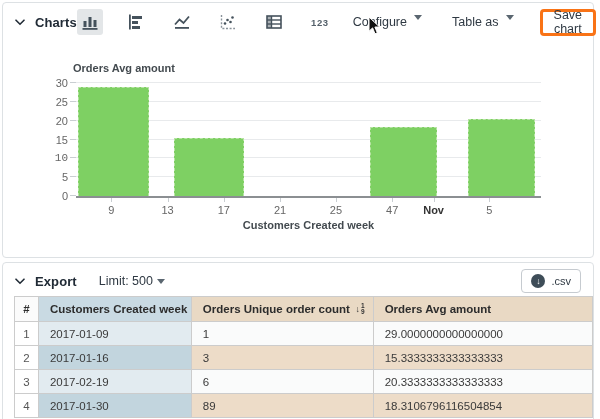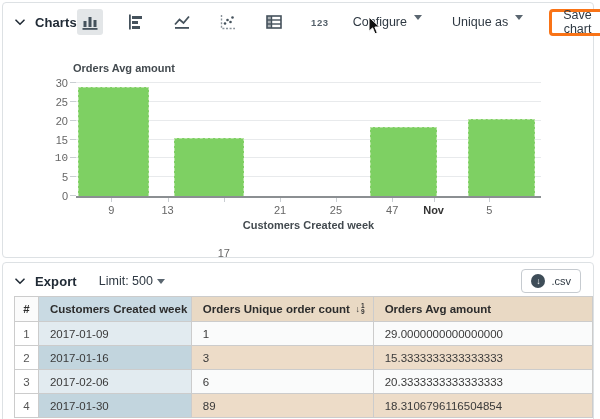--- a/index.html
+++ b/index.html
@@ -141,21 +141,21 @@
       <span class="tool">
         <span class="num123">123</span>
       </span>
     </div>
 
     <div class="menu-btn" id="configure-btn">
       <span class="lbl">Configure</span>
       <span class="caret"></span>
     </div>
     <div class="menu-btn" id="export-btn">
-      <span class="lbl">Unique as</span>
+      <span class="lbl">Table as</span>
       <span class="caret"></span>
     </div>
     <button class="save-btn">Save chart</button>
   </div>
 
   <div class="chart-title">Orders Avg amount</div>
   <div class="plot">
       <div class="ytick" style="bottom: 0%;"></div>
       <div class="ylabel" style="bottom: calc(0% - 6px);">0</div>
       <div class="gridline" style="bottom: 16.6667%;"></div>
@@ -174,21 +174,21 @@
       <div class="ytick" style="bottom: 83.3333%;"></div>
       <div class="ylabel" style="bottom: calc(83.3333% - 6px);">25</div>
       <div class="gridline" style="bottom: 100%;"></div>
       <div class="ytick" style="bottom: 100%;"></div>
       <div class="ylabel" style="bottom: calc(100% - 6px);">30</div>
       <div class="xtickmark" style="left: 7.6%;"></div>
       <div class="xlabel" style="left: 7.6%;">9</div>
       <div class="xtickmark" style="left: 19.7%;"></div>
       <div class="xlabel" style="left: 19.7%;">13</div>
       <div class="xtickmark" style="left: 31.8%;"></div>
-      <div class="xlabel" style="left: 31.8%; margin-top: 43px;">17</div>
+      <div class="xlabel" style="left: 31.8%;">17</div>
       <div class="xtickmark" style="left: 43.9%;"></div>
       <div class="xlabel" style="left: 43.9%;">21</div>
       <div class="xtickmark" style="left: 55.9%;"></div>
       <div class="xlabel" style="left: 55.9%;">25</div>
       <div class="xtickmark" style="left: 68%;"></div>
       <div class="xlabel" style="left: 68%;">47</div>
       <div class="xtickmark" style="left: 76.9%;"></div>
       <div class="xlabel bold" style="left: 76.9%;">Nov</div>
       <div class="xtickmark" style="left: 88.9%;"></div>
       <div class="xlabel" style="left: 88.9%;">5</div>
@@ -252,21 +252,21 @@
           <td class="meas-odd">29.0000000000000000</td>
         </tr>
         <tr>
           <td class="c-idx">2</td>
           <td class="dim-even">2017-01-16</td>
           <td class="meas-even">3</td>
           <td class="meas-even">15.3333333333333333</td>
         </tr>
         <tr>
           <td class="c-idx">3</td>
-          <td class="dim-odd">2017-02-06</td>
+          <td class="dim-odd">2017-02-19</td>
           <td class="meas-odd">6</td>
           <td class="meas-odd">20.3333333333333333</td>
         </tr>
         <tr>
           <td class="c-idx">4</td>
           <td class="dim-even">2017-01-30</td>
           <td class="meas-even">89</td>
           <td class="meas-even">18.3106796116504854</td>
         </tr>
       </tbody>

